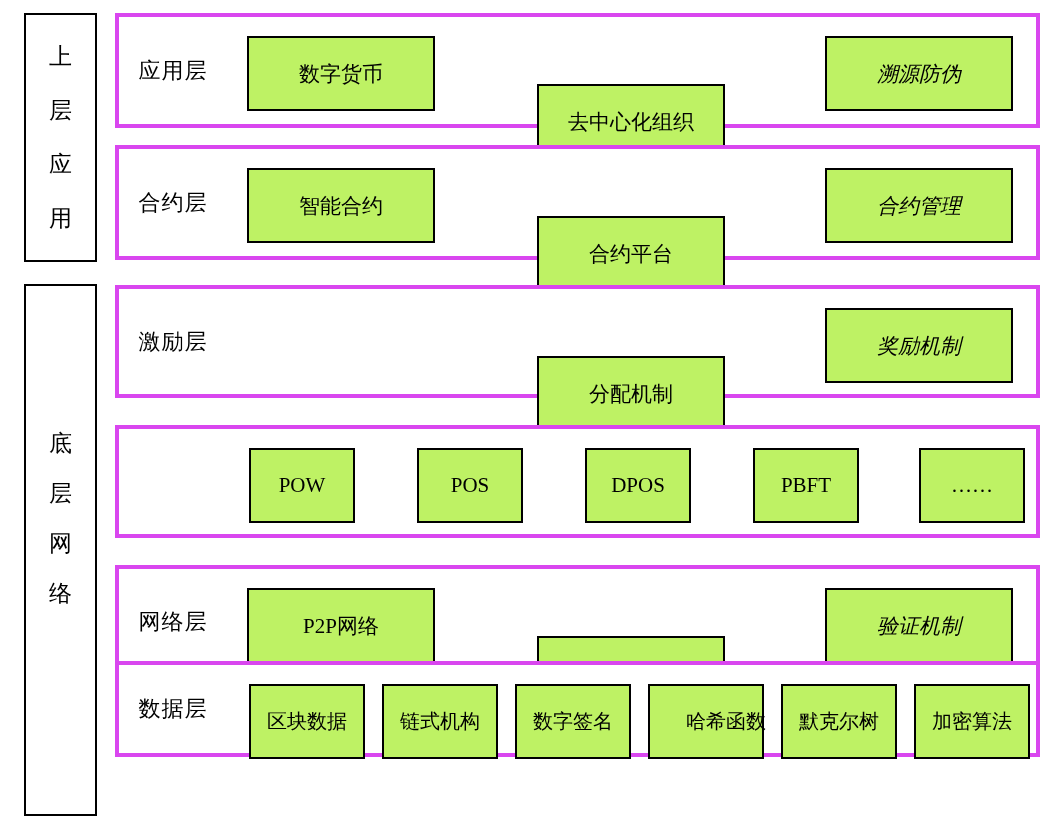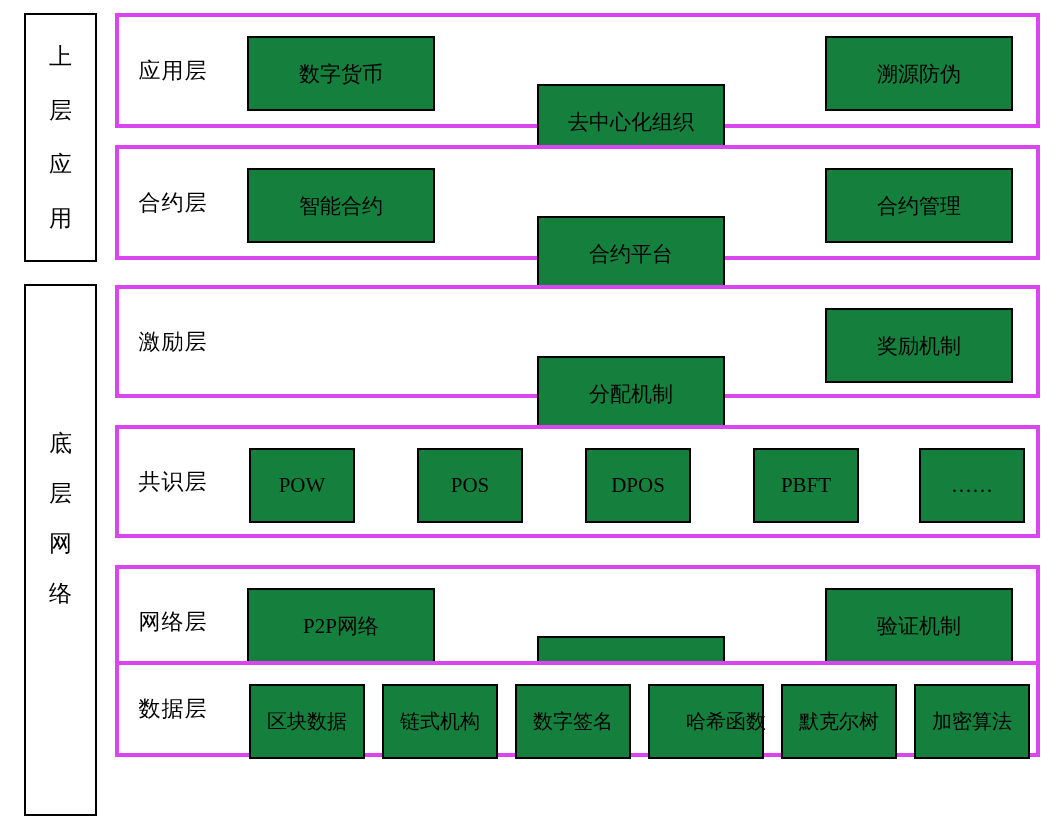--- a/index.html
+++ b/index.html
@@ -65,32 +65,32 @@
     font-size: 22px;
     letter-spacing: 1px;
     white-space: nowrap;
   }
   .cell {
     position: absolute;
     top: 19px;
     height: 75px;
     border: 2px solid #000000;
     box-sizing: border-box;
-    background: #15803d;
+    background: #bef264;
     display: flex;
     align-items: center;
     justify-content: center;
     font-size: 21px;
     white-space: nowrap;
   }
   
   .cell.wide { width: 188px; }
   .w-0 { left: 128px; }
   .w-1 { left: 418px; margin-top: 48px; }
-  .w-2 { left: 706px; }
+  .w-2 { left: 706px; font-style: italic; }
   
   .cell.med { width: 106px; }
   .m-0 { left: 130px; }
   .m-1 { left: 298px; }
   .m-2 { left: 466px; }
   .m-3 { left: 634px; }
   .m-4 { left: 800px; }
   
   .cell.narrow { width: 116px; font-size: 20px; }
   .n-0 { left: 130px; text-align: right; }
@@ -133,21 +133,20 @@
     <div class="cell wide w-2">合约管理</div>
   </div>
 
   <div class="layer-row row-3">
     <div class="layer-label">激励层</div>
     <div class="cell wide w-1">分配机制</div>
     <div class="cell wide w-2">奖励机制</div>
   </div>
 
   <div class="layer-row row-4">
-    <div class="layer-label">共识层</div>
     <div class="cell med m-0">POW</div>
     <div class="cell med m-1">POS</div>
     <div class="cell med m-3">PBFT</div>
     <div class="cell med m-2">DPOS</div>
     <div class="cell med m-4">……</div>
   </div>
 
   <div class="layer-row row-5">
     <div class="layer-label">网络层</div>
     <div class="cell wide w-0">P2P网络</div>

